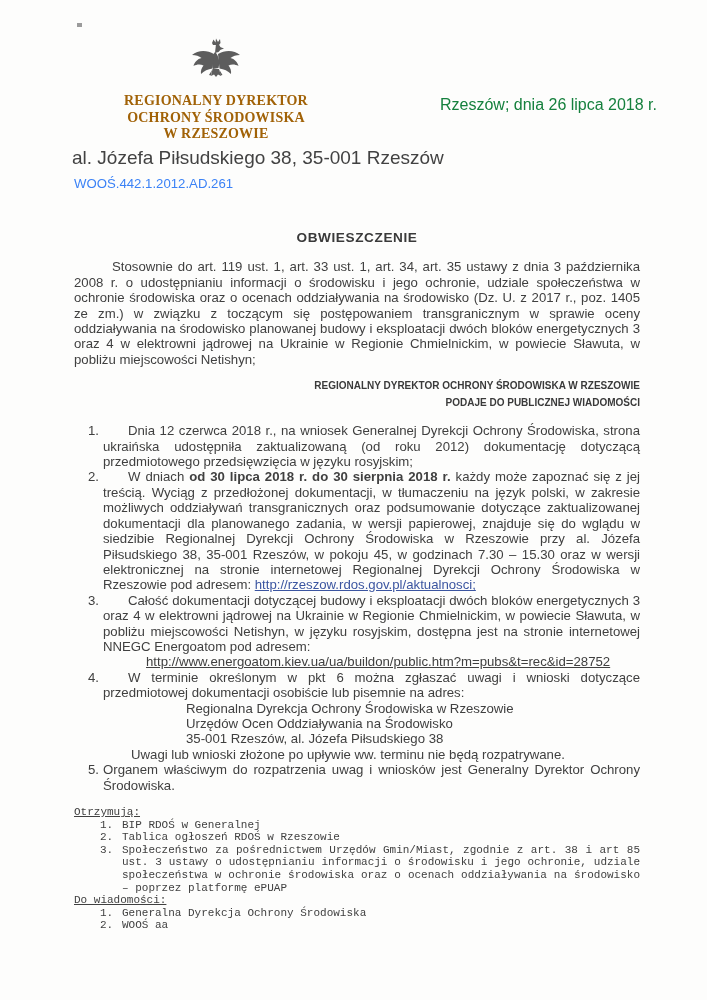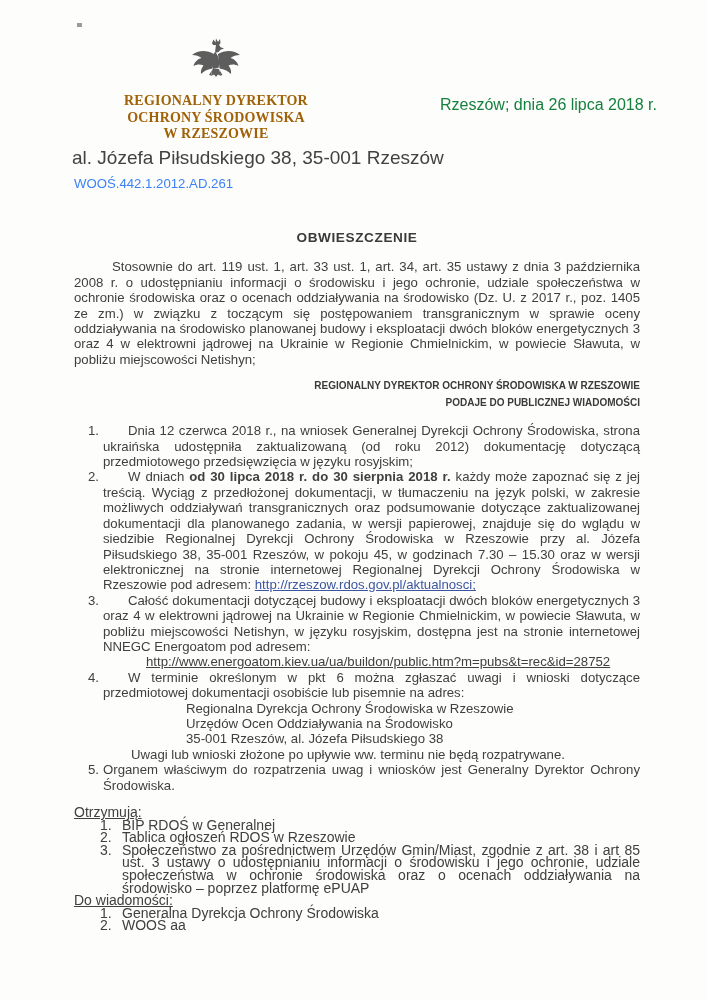--- a/index.html
+++ b/index.html
@@ -39,21 +39,21 @@
   .link-line { margin-left: 43px; text-align: left; }
   .addr-line { margin-left: 83px; text-align: left; }
   .note-line { margin-left: 28px; text-align: left; }
 
   .signature { margin-top: 5px; margin-left: 210px; width: 322px; text-align: center; font-size: 11.4px; line-height: 14px; }
   .sig-bold { font-weight: bold; color: #3c3c3c; }
   .sig-dash { margin-top: 9px; font-weight: bold; }
   .sig-name { margin-top: 9px; font-weight: bold; color: #3c3c3c; }
   .sig-note { font-size: 10.8px; margin-top: 1px; }
 
-  .footer { margin-top: 13px; font-size: 14px; line-height: 12.6px; width: 566px; }
+  .footer { margin-top: 13px; font-size: 11px; line-height: 12.6px; width: 566px; font-family: Liberation Mono, monospace; }
   .dist-heading { text-decoration: underline; }
   .dist-item { display: flex; }
   .dist-num { width: 22px; margin-left: 26px; flex-shrink: 0; }
   .dist-text { flex: 1; text-align: justify; }
 </style>
 </head>
 <body>
 
 <div class="page">
 

